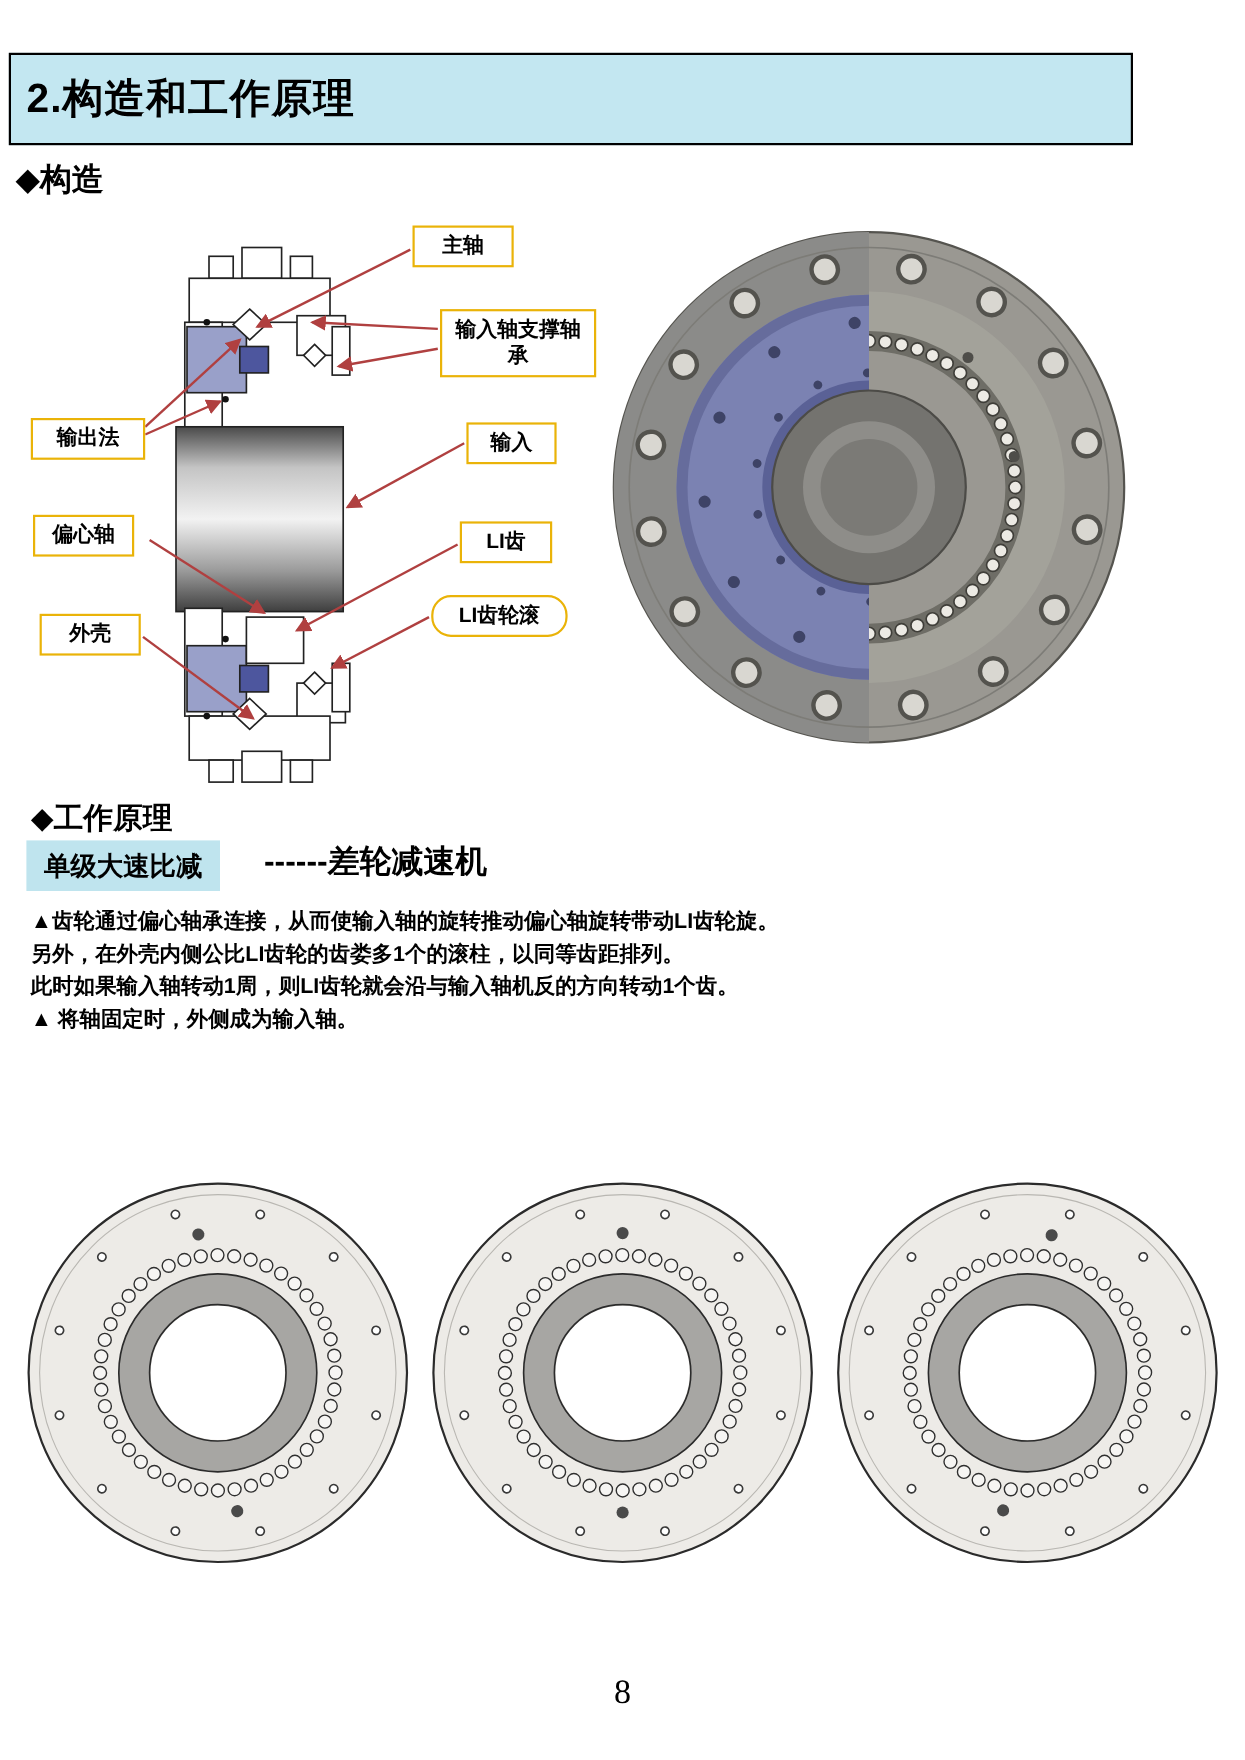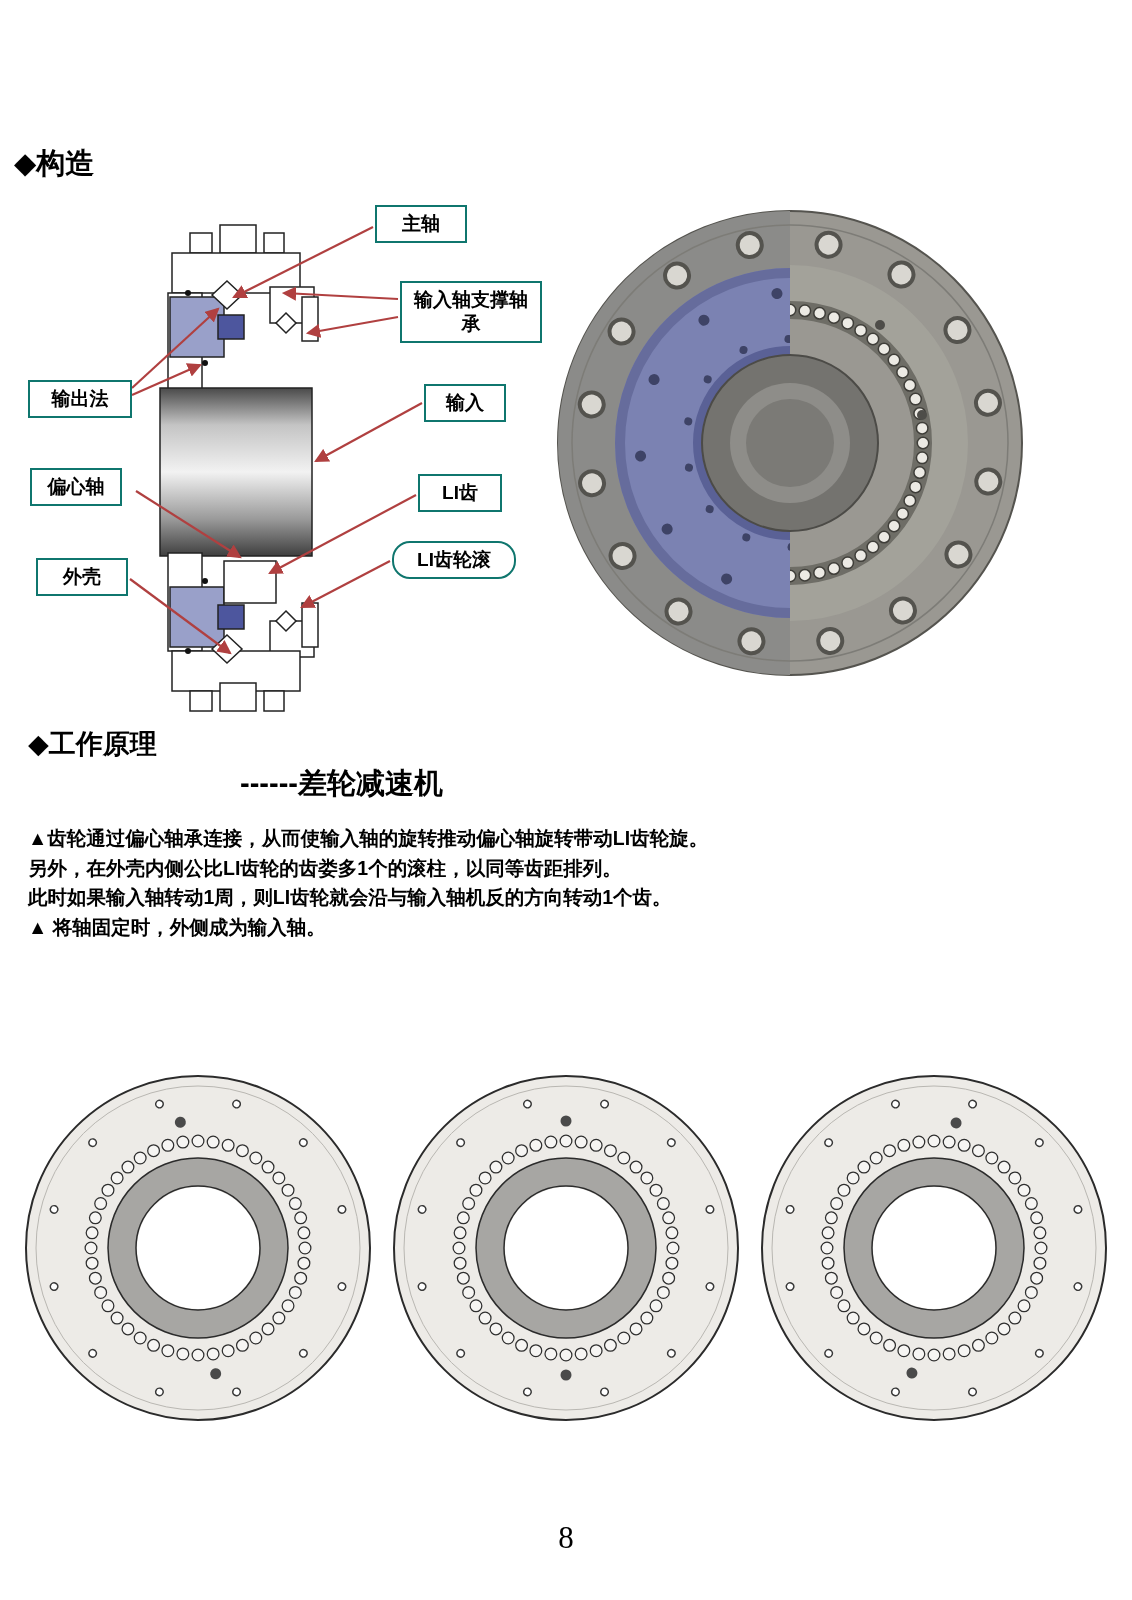--- a/index.html
+++ b/index.html
@@ -17,21 +17,21 @@
   .sec-heading { position:absolute; font-weight:bold; }
   .h-structure { left:14px; top:144px; font-size:29px; }
   .h-principle { left:28px; top:726px; font-size:27px; }
 
   .figure-area { position:absolute; left:20px; top:195px; width:1100px; height:530px; }
   .cross-wrap { position:absolute; left:0; top:0; width:540px; height:530px; }
   .cross-wrap svg { position:absolute; left:0; top:0; }
   .render-wrap { position:absolute; left:520px; top:-20px; width:500px; height:545px; }
 
   .callout {
-    position:absolute; border:2px solid #0f766e; background:#fff;
+    position:absolute; border:2px solid #eab308; background:#fff;
     font-weight:bold; font-size:19px; line-height:1.25; text-align:center;
     padding:5px 9px; z-index:3;
   }
   .co-main-shaft  { left:355px; top:10px;  width:92px;  }
   .co-bearing     { left:380px; top:86px;  width:142px; }
   .co-out-flange  { left:8px;   top:185px; width:104px; }
   .co-input       { left:404px; top:189px; width:82px;  }
   .co-eccentric   { left:10px;  top:273px; width:92px; }
   .co-li-teeth    { left:398px; top:279px; width:84px;  }
   .co-li-roller   { left:372px; top:346px; width:124px;border-radius:18px; }
@@ -55,20 +55,21 @@
   .page-num {
     position:absolute; left:0; top:1520px; width:100%; text-align:center;
     font-size:31px; font-family:"Liberation Serif","DejaVu Serif",serif;
   }
 </style>
 </head>
 <body>
 
 <div class="page">
 
+  <div class="title-bar">2.构造和工作原理</div>
 
   <div class="sec-heading h-structure">◆构造</div>
 
   <div class="figure-area">
 
     <div class="cross-wrap">
       <svg width="540" height="530" viewBox="0 0 540 530">
         <defs>
           <linearGradient id="cyl" x1="0" y1="0" x2="0" y2="1">
             <stop offset="0" stop-color="#4a4a4a"></stop>
@@ -176,20 +177,21 @@
         <circle cx="250" cy="268" r="88" fill="#74736f" stroke="#4c4b47" stroke-width="2"></circle>
         <circle cx="250" cy="268" r="60" fill="#8e8d89"></circle>
         <circle cx="250" cy="268" r="44" fill="#7b7a76"></circle>
         <circle cx="340" cy="150" r="5" fill="#4e4d49"></circle>
         <circle cx="382" cy="240" r="5" fill="#4e4d49"></circle>
       </svg>
     </div>
   </div>
 
   <div class="sec-heading h-principle">◆工作原理</div>
+  <div class="highlight-box">单级大速比减</div>
   <div class="subtitle">------差轮减速机</div>
 
   <div class="paragraphs">
     <p>▲齿轮通过偏心轴承连接，从而使输入轴的旋转推动偏心轴旋转带动LI齿轮旋。</p>
     <p>另外，在外壳内侧公比LI齿轮的齿娄多1个的滚柱，以同等齿距排列。</p>
     <p>此时如果输入轴转动1周，则LI齿轮就会沿与输入轴机反的方向转动1个齿。</p>
     <p>▲ 将轴固定时，外侧成为输入轴。</p>
   </div>
 
   <div class="bottom-figs">

